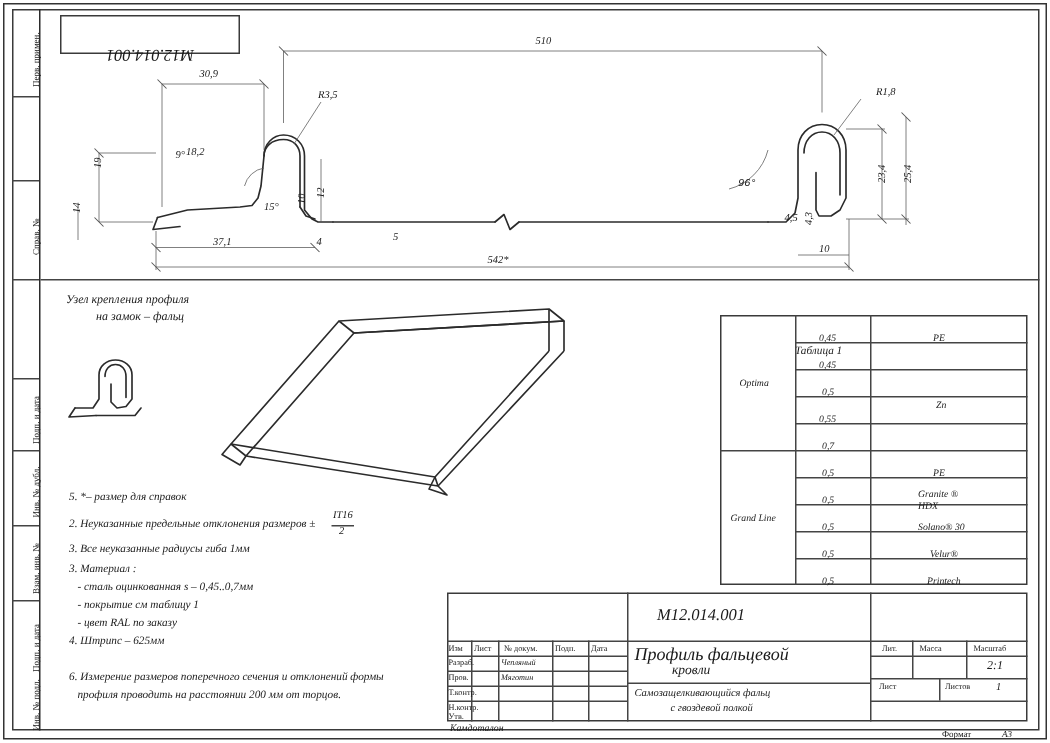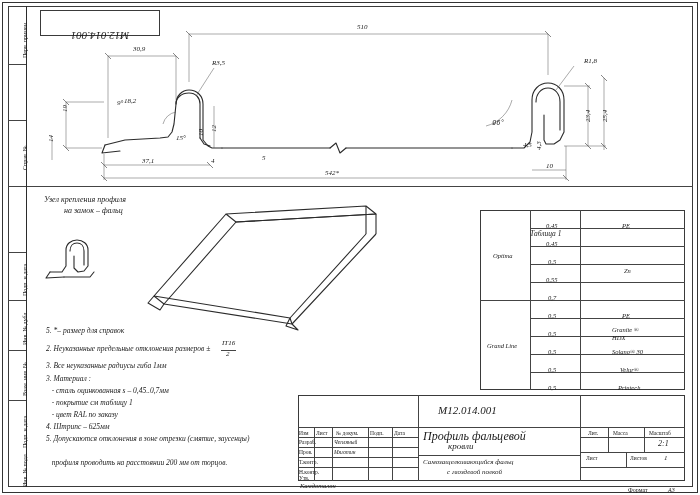--- a/index.html
+++ b/index.html
@@ -189,21 +189,21 @@
   <div class="txt i" style="left:46px;top:345px;font-size:7.5px;">2. Неуказанные предельные отклонения размеров ±</div>
   <div class="txt i" style="left:222px;top:340px;font-size:7px;text-align:center;">IT16</div>
   <div class="ln thin" style="left:221px;top:350px;width:15px;height:1px;"></div>
   <div class="txt i" style="left:226px;top:351px;font-size:7px;">2</div>
   <div class="txt i" style="left:46px;top:362px;font-size:7.5px;">3. Все неуказанные радиусы гиба 1мм</div>
   <div class="txt i" style="left:46px;top:375px;font-size:7.5px;">3. Материал :</div>
   <div class="txt i" style="left:46px;top:387px;font-size:7.5px;">   - сталь оцинкованная s – 0,45..0,7мм</div>
   <div class="txt i" style="left:46px;top:399px;font-size:7.5px;">   - покрытие см таблицу 1</div>
   <div class="txt i" style="left:46px;top:411px;font-size:7.5px;">   - цвет RAL по заказу</div>
   <div class="txt i" style="left:46px;top:423px;font-size:7.5px;text-align:right;">4. Штрипс – 625мм</div>
-  <div class="txt i" style="left:46px;top:435px;font-size:7.5px;">5. Допускаются отклонения в зоне отрезки (смятие, заусенцы)</div>
+  <div class="txt i" style="left:46px;top:447px;font-size:7.5px;">6. Измерение размеров поперечного сечения и отклонений формы</div>
   <div class="txt i" style="left:46px;top:459px;font-size:7.5px;">   профиля проводить на расстоянии 200 мм от торцов.</div>
 
   <div class="txt i" style="left:530px;top:196px;font-size:7.5px;margin-top:34px;">Таблица 1</div>
 
   <div>
 
     <div class="cell" style="left:480px;top:210px;width:205px;height:180px;"></div>
 
     <div class="ln thin" style="left:530px;top:210px;width:1px;height:180px;"></div>
     <div class="ln thin" style="left:580px;top:210px;width:1px;height:180px;"></div>

